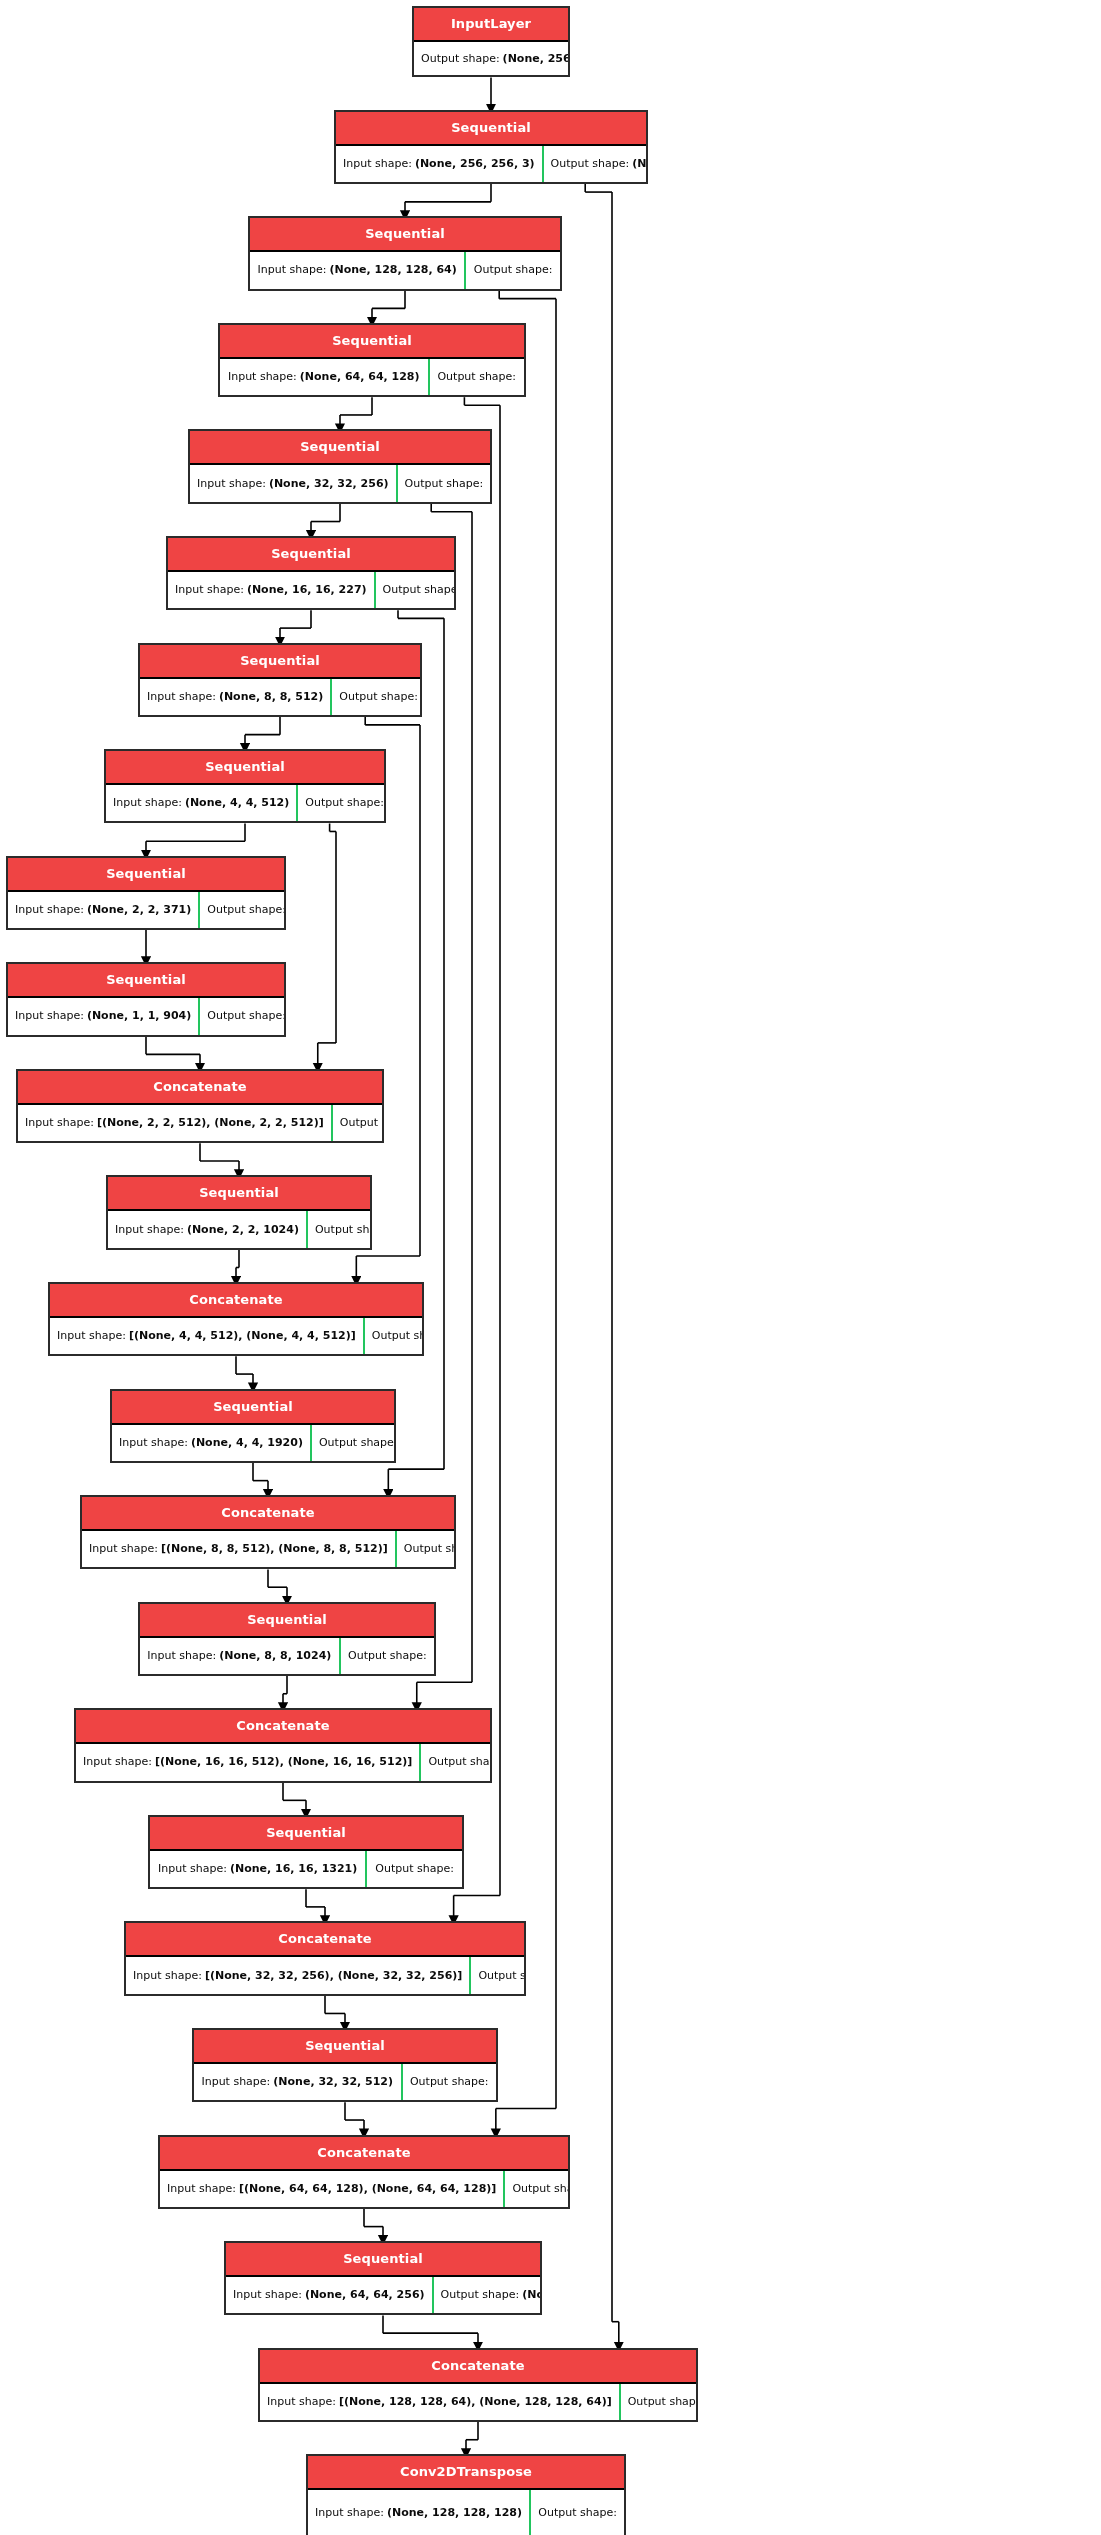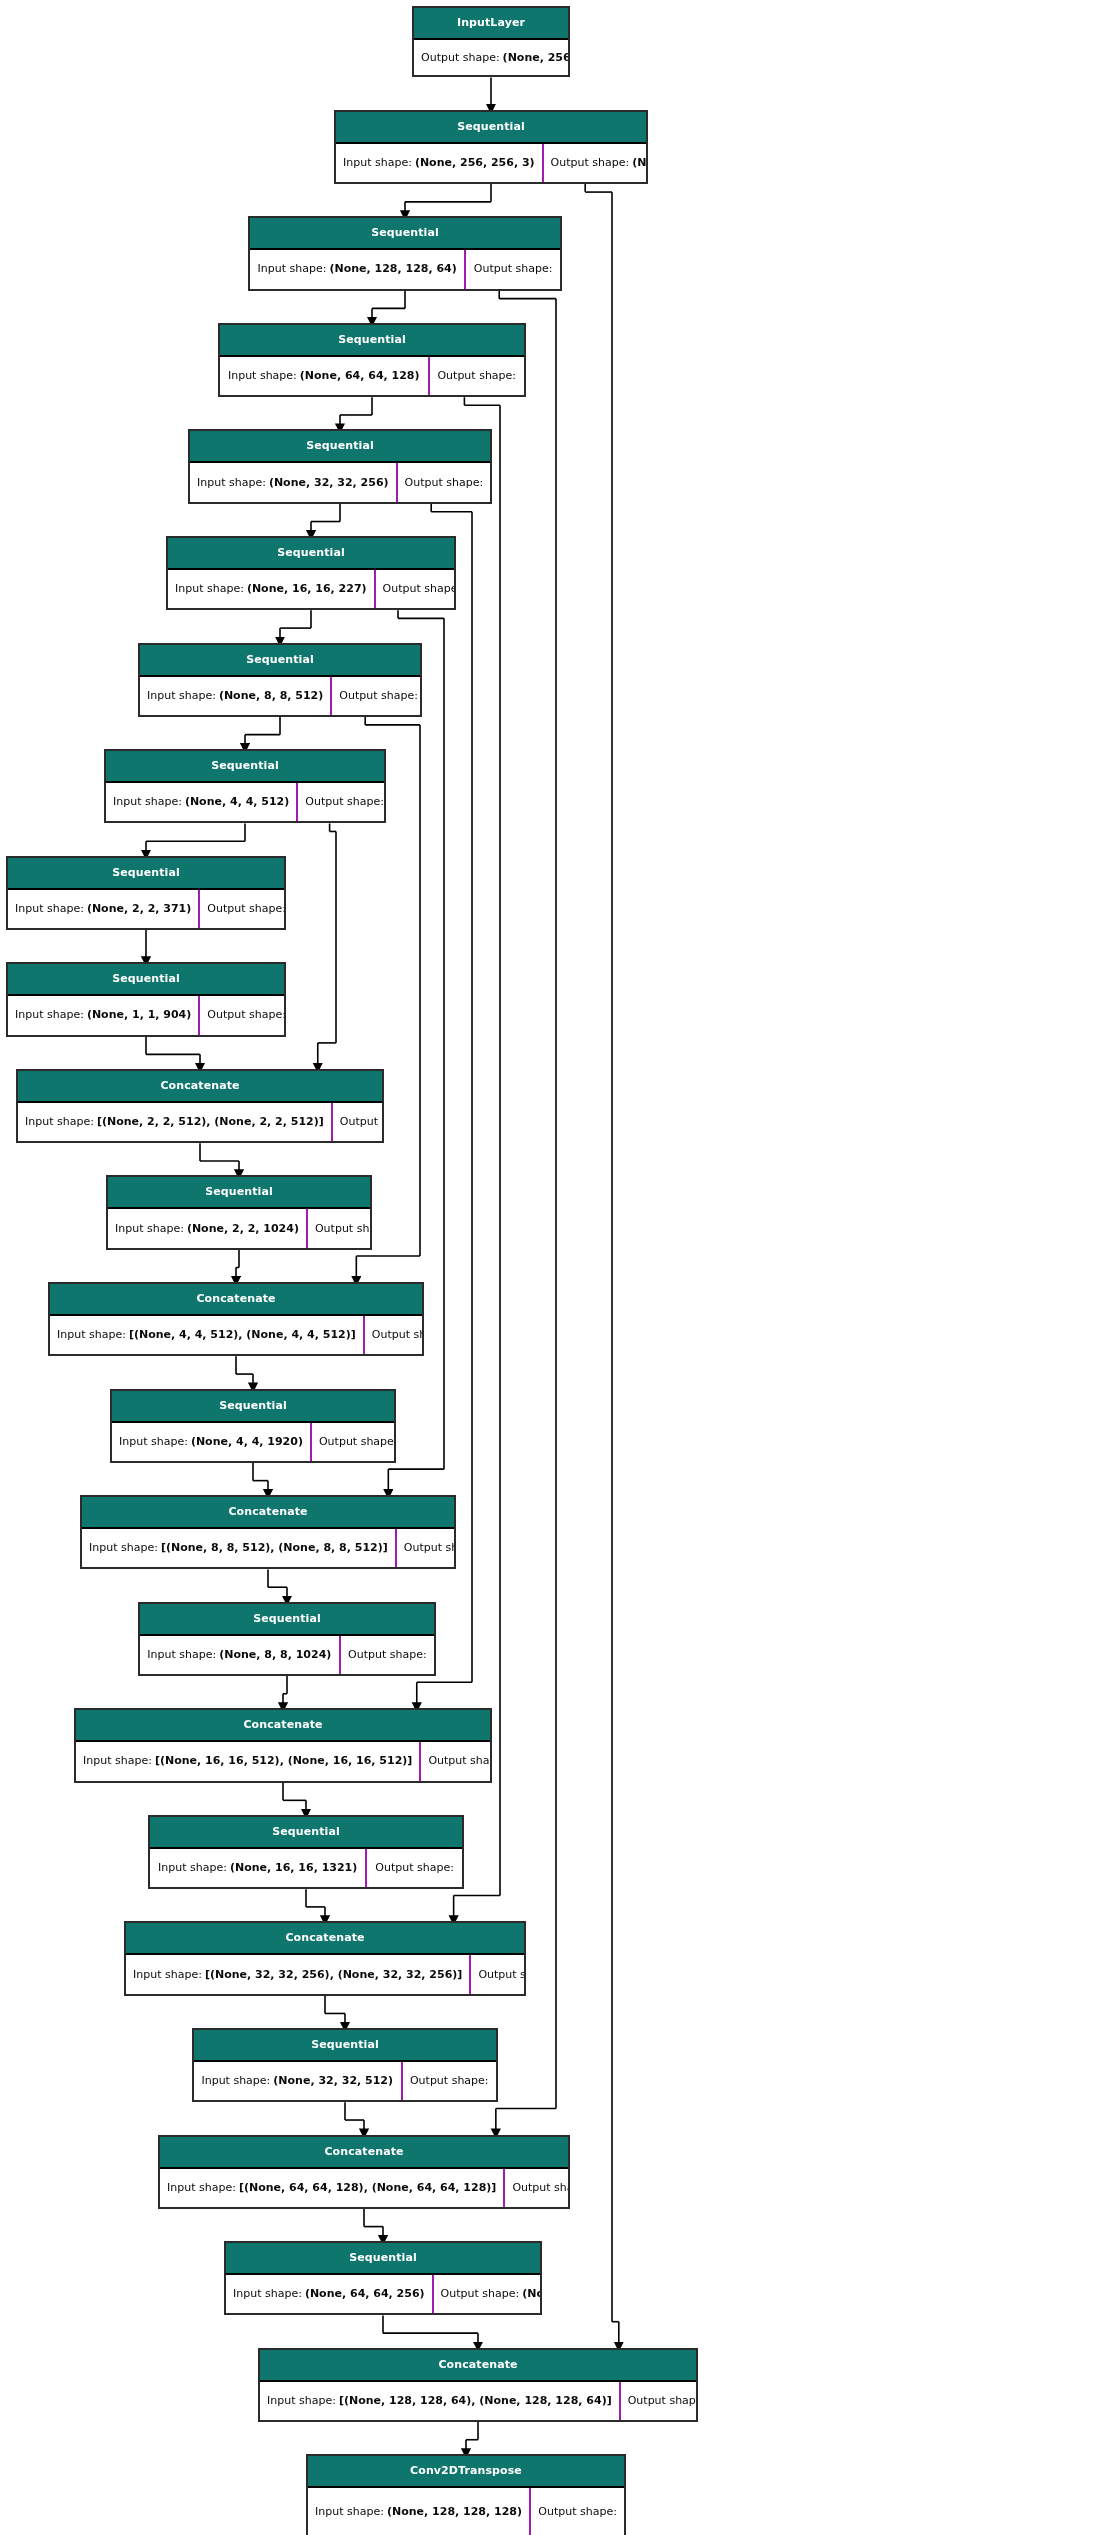--- a/index.html
+++ b/index.html
@@ -29,24 +29,24 @@
   .node {
     position: absolute;
     box-sizing: border-box;
     border: 2px solid #2b2b2b;
     background: #ffffff;
     display: flex;
     flex-direction: column;
     overflow: hidden;
   }
   .node-title {
-    background: #0f766e;
+    background: #ef4444;
     color: #ffffff;
     font-weight: bold;
-    font-size: 11px;
+    font-size: 13px;
     line-height: 1;
     text-align: center;
     padding: 9px 4px 10px 4px;
     letter-spacing: 0.1px;
     white-space: nowrap;
   }
   .node-body {
     display: flex;
     flex-direction: row;
     background: #ffffff;
@@ -59,21 +59,21 @@
     align-items: center;
     justify-content: center;
     font-size: 11px;
     color: #0a0a0a;
     padding: 5px 7px 6px 7px;
     white-space: nowrap;
     background: #ffffff;
     box-sizing: border-box;
   }
   .shape-cell.in {
-    border-right: 2px solid #a21caf;
+    border-right: 2px solid #22c55e;
   }
   .shape-cell .lbl {
     font-weight: normal;
   }
   .shape-cell .val {
     font-weight: bold;
     margin-left: 3px;
   }
   .node.single .node-body .shape-cell.in {
     border-right: none;

